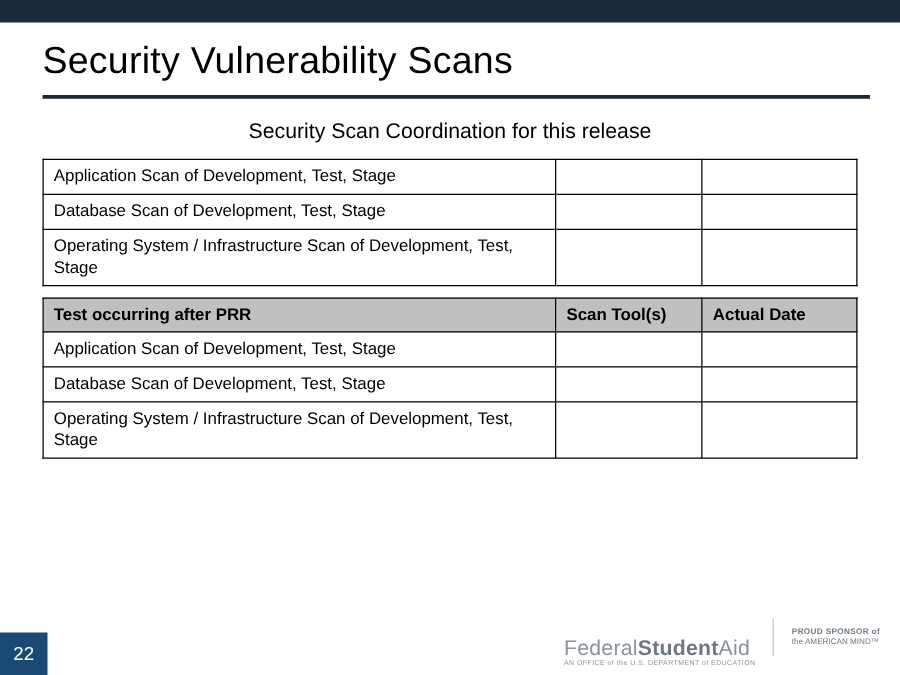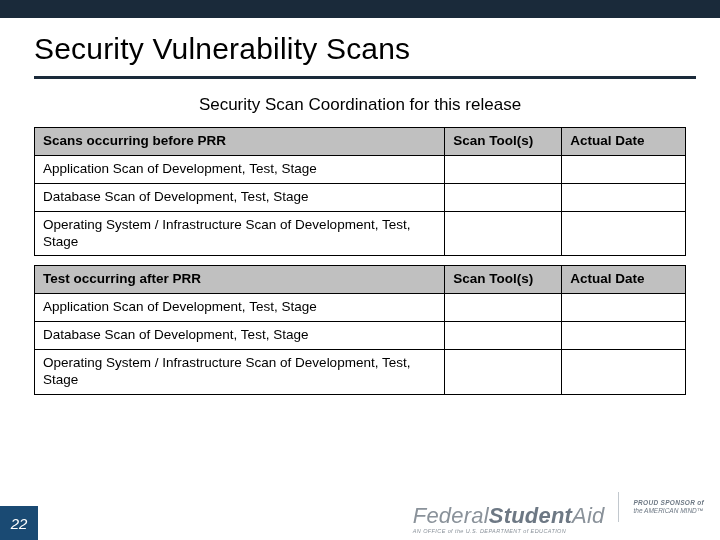--- a/index.html
+++ b/index.html
@@ -10,25 +10,25 @@
   .rule { margin: 2px 24px 0 34px; border-top: 3px solid #1a2a3a; }
   .subtitle { text-align: center; font-size: 17px; font-weight: normal; padding: 16px 0 12px 0; }
   .tablewrap { margin: 0 34px; }
   table { width: 100%; border-collapse: collapse; table-layout: fixed; }
   col.c-desc { width: 63%; }
   col.c-tool { width: 18%; }
   col.c-date { width: 19%; }
   td, th { border: 1.4px solid #000; padding: 5px 8px; font-size: 13.5px; line-height: 1.25; vertical-align: middle; text-align: left; }
   .hdr { background: #c0c0c0; font-weight: bold; }
   .gap-row td { border: none; height: 10px; padding: 0; background: #fff; }
-  .footer { position: absolute; bottom: 0; left: 0; width: 100%; height: 34px; font-style: italic; }
+  .footer { position: absolute; bottom: 0; left: 0; width: 100%; height: 34px; }
   .pagebox { position: absolute; left: 0; bottom: 0; width: 38px; height: 34px; background: #1a4a73; color: #fff; display: flex; align-items: center; justify-content: center; font-size: 15px; }
   .logo-area { position: absolute; right: 16px; bottom: 6px; display: flex; align-items: center; gap: 14px; color: #7d8790; }
   .fsa { display: flex; flex-direction: column; line-height: 1; }
-  .fsa-main { font-size: 22px; letter-spacing: 0.2px; margin-top: 24px; }
+  .fsa-main { font-size: 17px; letter-spacing: 0.2px; margin-top: 24px; }
   .fsa-main .light { font-weight: 300; color: #8a929a; }
   .fsa-main .bold { font-weight: 700; color: #6d7884; }
   .fsa-sub { font-size: 5.5px; letter-spacing: 0.4px; color: #8a929a; margin-top: 2px; }
   .vline { width: 1px; height: 30px; background: #c2c8ce; }
   .sponsor { font-size: 6.5px; line-height: 1.25; color: #6d7884; }
   .sponsor .tag { font-weight: 700; letter-spacing: 0.3px; }
 </style>
 </head>
 <body>
 
@@ -39,25 +39,20 @@
   <div class="subtitle">Security Scan Coordination for this release</div>
 
   <div class="tablewrap">
     <table>
       <colgroup>
           <col class="c-desc">
           <col class="c-tool">
           <col class="c-date">
         </colgroup>
       <tbody>
-        <tr class="hdr">
-          <td>Scans occurring before PRR</td>
-          <td>Scan Tool(s)</td>
-          <td>Actual Date</td>
-        </tr>
         <tr>
           <td>Application Scan of Development, Test, Stage</td>
           <td></td>
           <td></td>
         </tr>
         <tr>
           <td>Database Scan of Development, Test, Stage</td>
           <td></td>
           <td></td>
         </tr>

